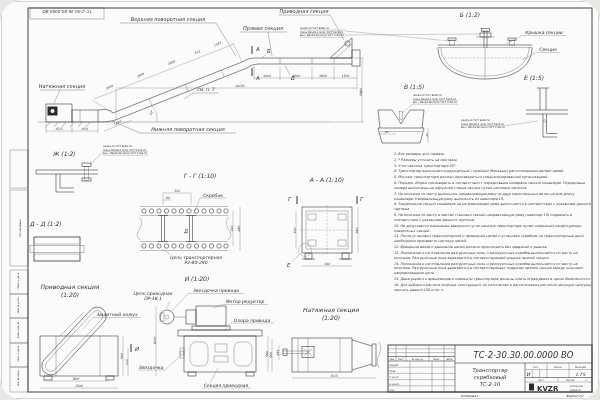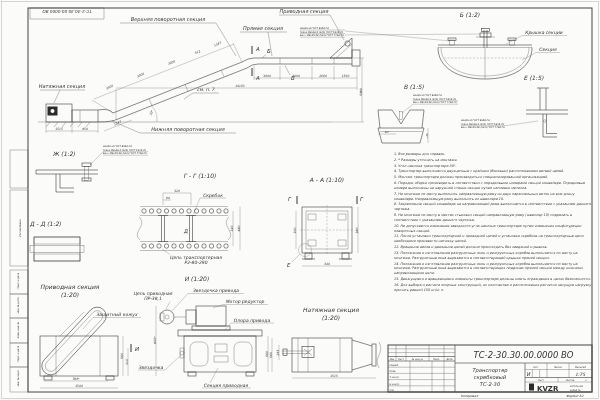--- a/index.html
+++ b/index.html
@@ -1,17 +1,17 @@
 <!DOCTYPE html>
 <html><head>
 <meta charset="utf-8">
 <style>
   html,body{margin:0;padding:0;background:#e7e7e3;}
   .sheet{position:relative;width:600px;height:400px;background:#fbfbf9;overflow:hidden;
-         font-family:"DejaVu Sans",sans-serif;}
+         font-family:"DejaVu Sans",sans-serif;border-radius:23px;}
   svg{position:absolute;left:0;top:0;}
   svg text{font-family:"DejaVu Sans",sans-serif;fill:#333;font-style:italic;}
   .fz7{font-size:7px}.fz6{font-size:6px}.fz55{font-size:5.5px}.fz5{font-size:5px}
   .fz45{font-size:4.5px}.fz42{font-size:4.2px}
   .fz3{font-size:3px}.fz26{font-size:2.6px}.fz24{font-size:2.4px}.fz23{font-size:2.3px}
   .fz2{font-size:2px}.fz85{font-size:8.5px}.fz52{font-size:5.2px}
   .b{font-weight:bold;font-style:normal}
   .mid{text-anchor:middle}
   .ln{stroke:#3d3d3d;stroke-width:0.6;fill:none}
   .lnthin{stroke:#4a4a4a;stroke-width:0.35;fill:none}

